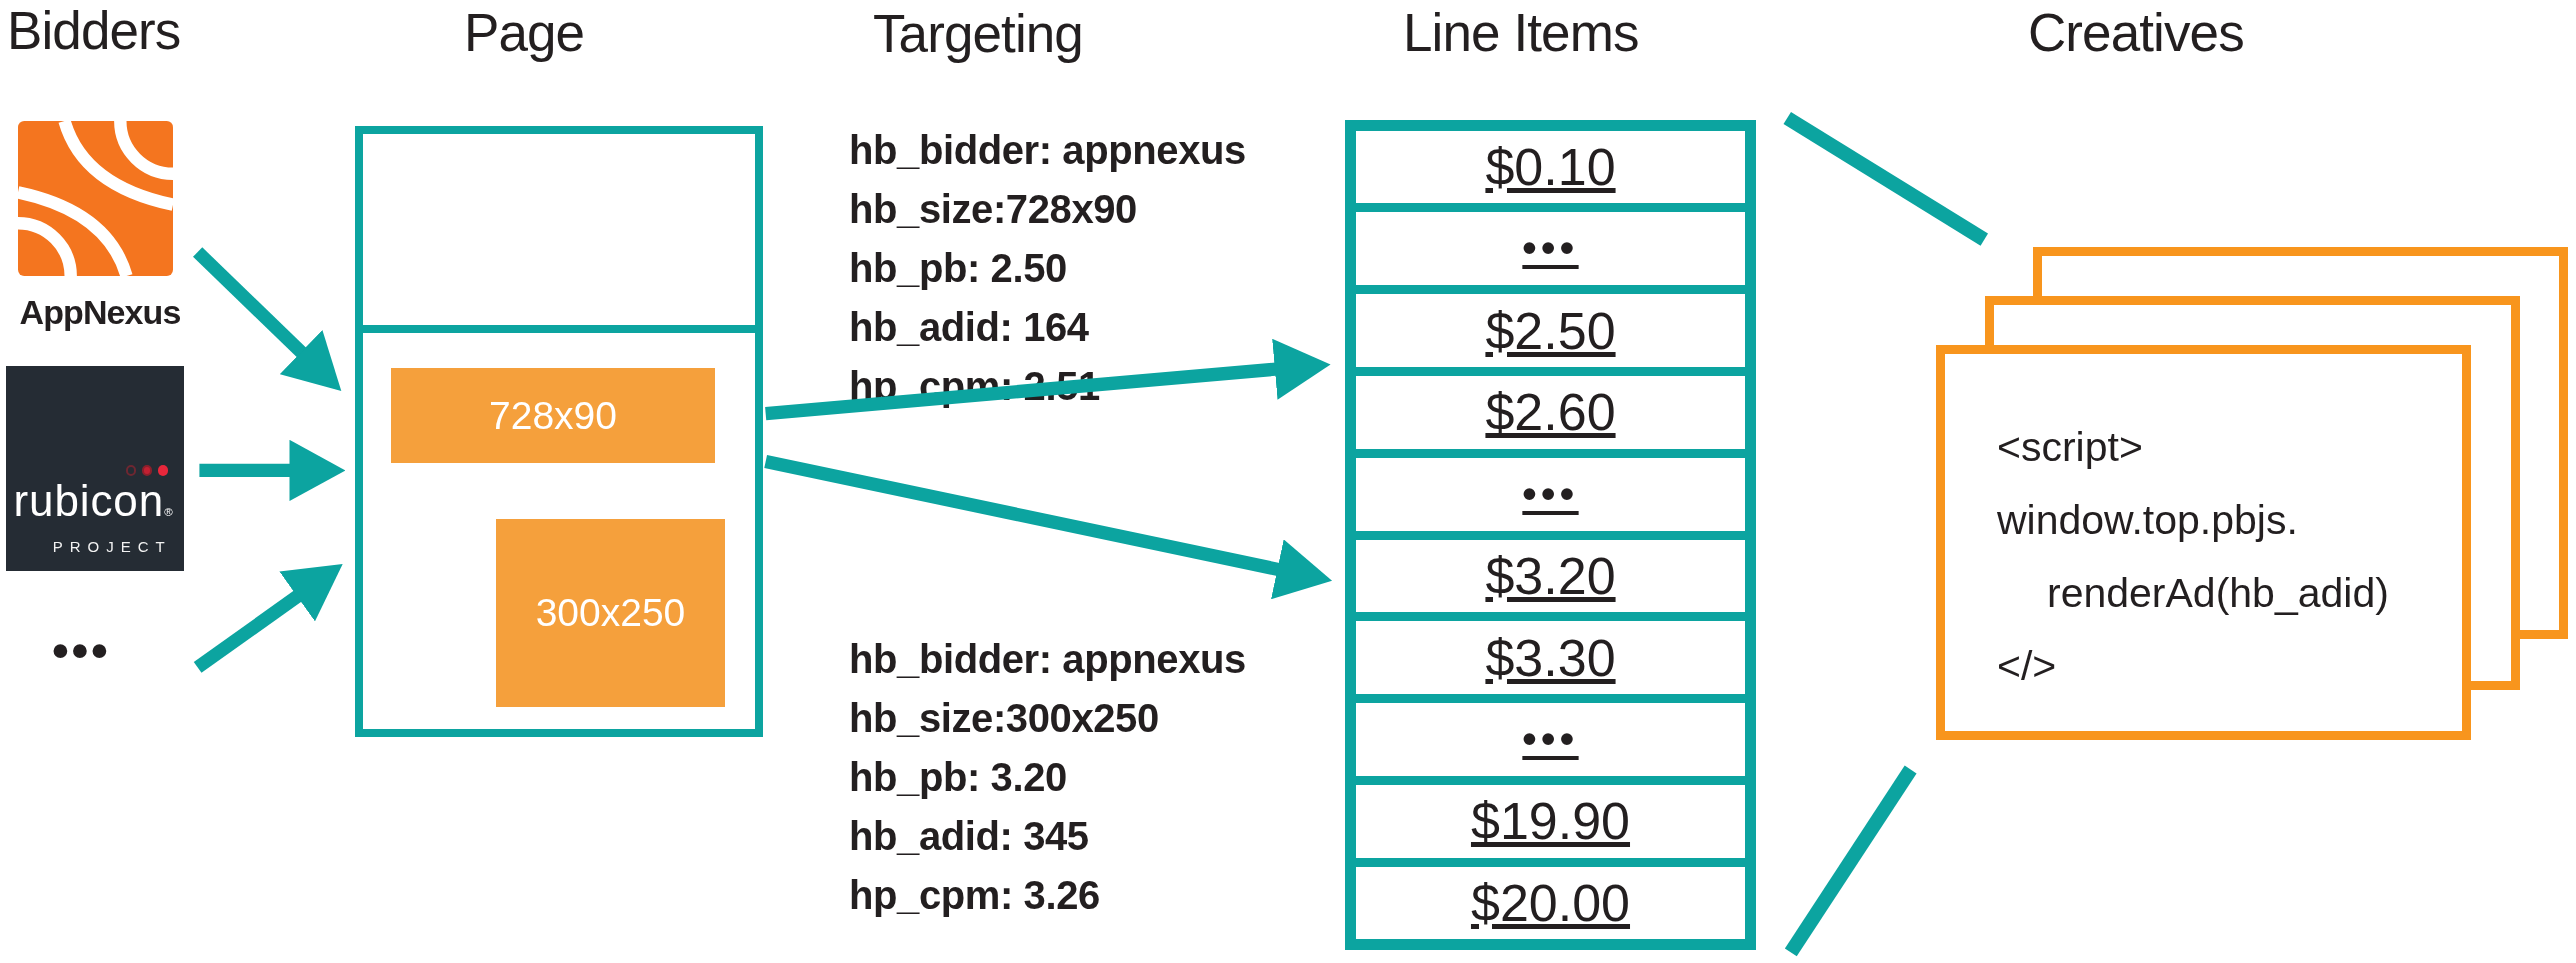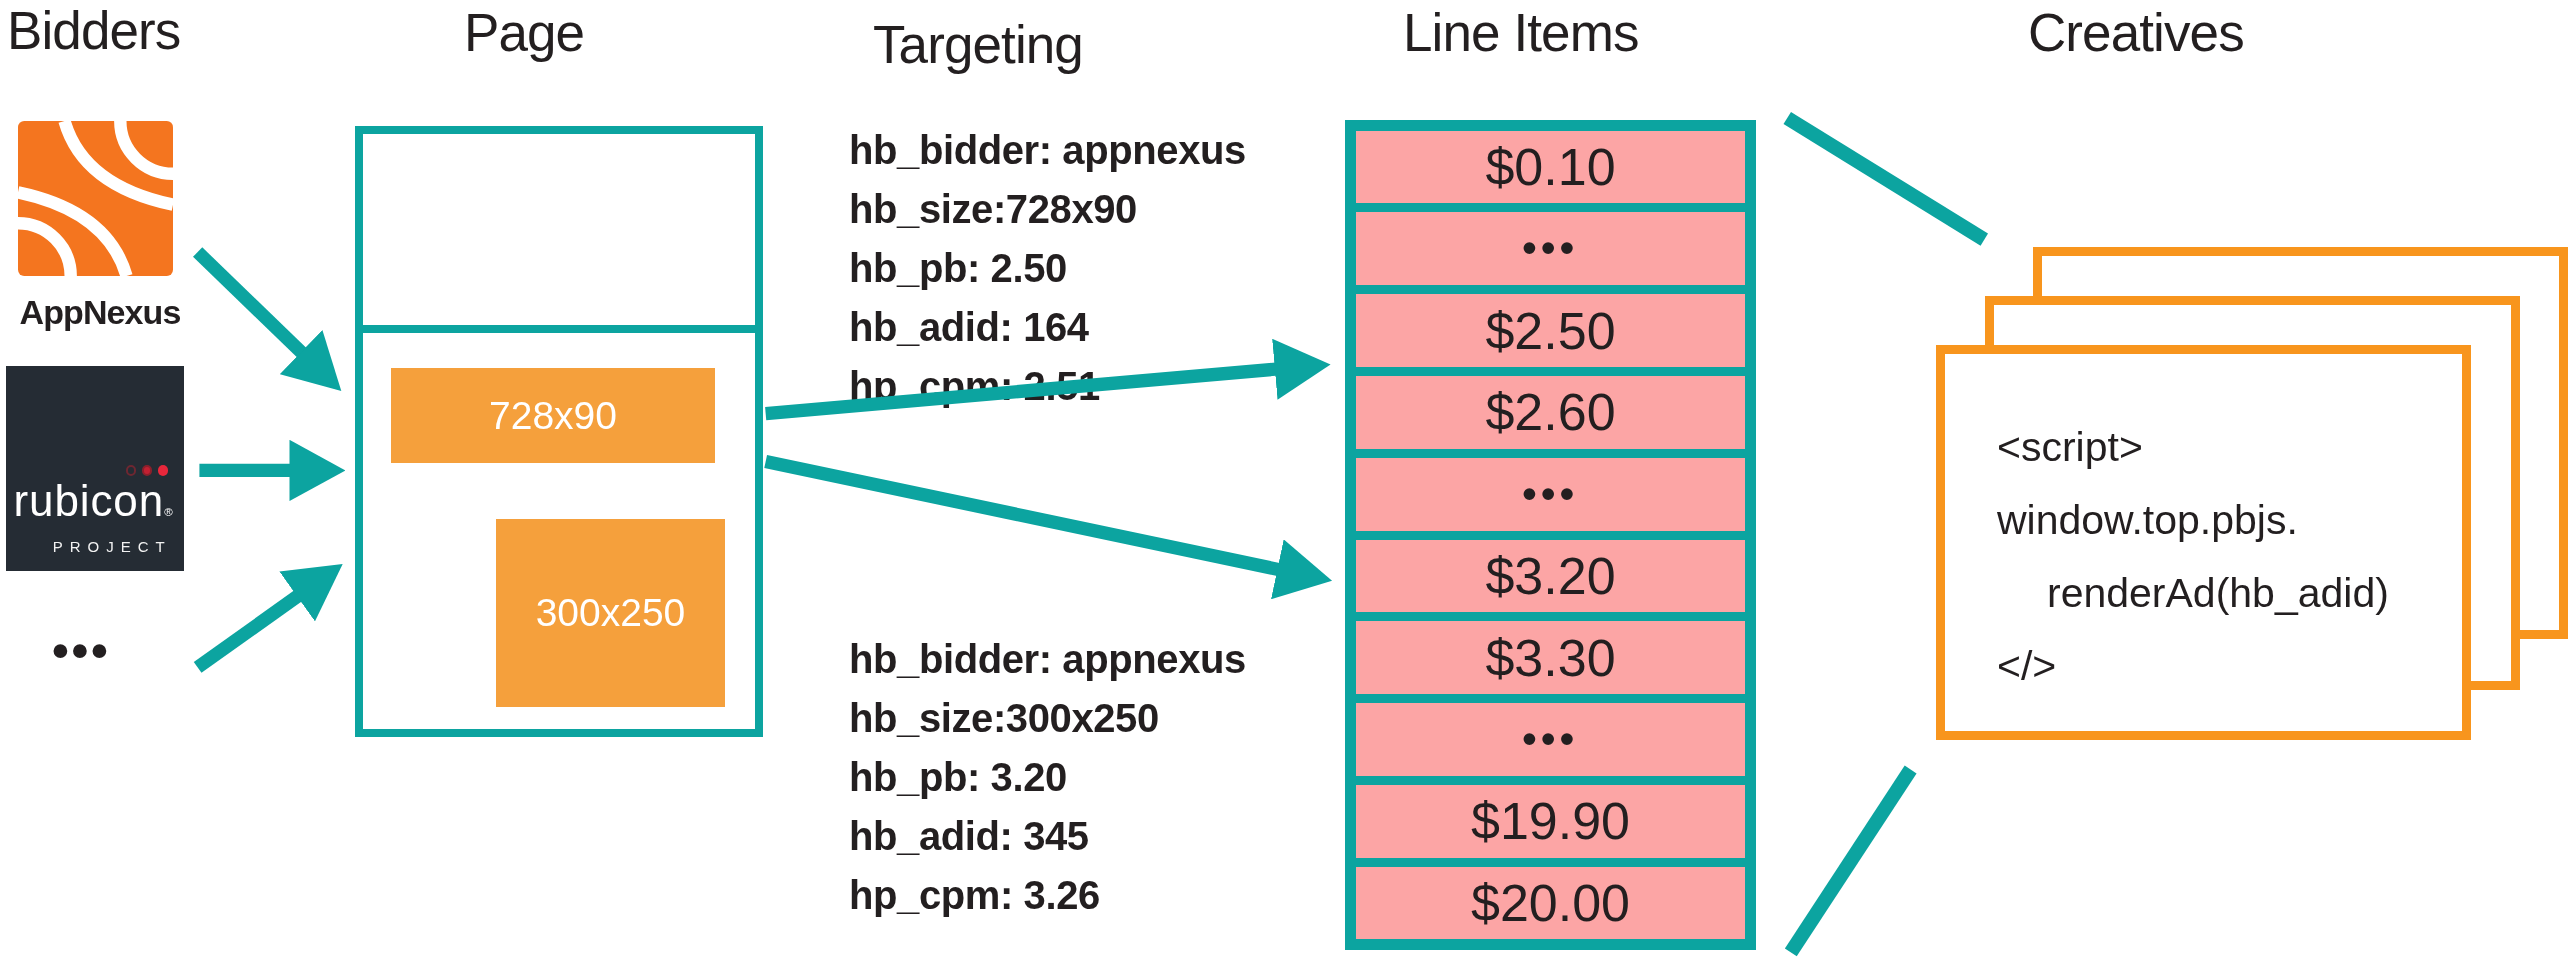--- a/index.html
+++ b/index.html
@@ -32,41 +32,41 @@
   .slot-728{left:391px;top:368px;width:324px;height:95px;}
   .slot-300{left:496px;top:519px;width:229px;height:188px;}
 
   
   .targeting-block{position:absolute;left:849px;font-size:40px;font-weight:700;letter-spacing:-0.4px;line-height:59px;white-space:nowrap;}
   .tb1{top:121px;} .tb2{top:630px;}
 
   
   .line-items{position:absolute;left:1345px;top:120px;width:411px;height:830px;background:#0CA4A0;
               box-sizing:border-box;padding:10.7px;display:flex;flex-direction:column;gap:9px;}
-  .li-row{flex:1;background:#fca5a5;display:flex;align-items:center;justify-content:center;
-          font-size:52px;font-weight:400;color:#231F20;}
+  .li-row{flex:1;background:#ffffff;display:flex;align-items:center;justify-content:center;
+          font-size:52px;font-weight:400;color:#231F20;text-decoration:underline;}
   .li-row.dots{font-size:41px;font-weight:700;letter-spacing:4.4px;}
 
   
   .creative-card{position:absolute;background:#ffffff;border:9.8px solid #F8951D;box-sizing:border-box;}
   .card-back{left:2033px;top:247px;width:535px;height:392px;z-index:1;}
   .card-middle{left:1985px;top:296px;width:535px;height:394px;z-index:2;}
   .card-front{left:1936px;top:345px;width:535px;height:395px;z-index:3;
               padding:57px 15px 0 52px;font-size:41px;line-height:73px;color:#231F20;}
   .code-line{white-space:nowrap;}
   .code-line.indent{padding-left:50px;}
 
   .connectors{position:absolute;left:0;top:0;width:2576px;height:963px;z-index:4;pointer-events:none;}
 </style>
 </head>
 <body>
 
 <div class="col-title" style="left:7px;top:0px;">Bidders</div>
 <div class="col-title" style="left:464px;top:1.8px;">Page</div>
-<div class="col-title" style="left:873px;top:14px;">Targeting</div>
+<div class="col-title" style="left:873px;top:3px;">Targeting</div>
 <div class="col-title" style="left:1403px;top:1.8px;">Line Items</div>
 <div class="col-title" style="left:2028px;top:1.8px;">Creatives</div>
 
 <svg class="appnexus-logo" viewBox="0 0 100 100">
   <rect x="0" y="0" width="100" height="100" rx="4" fill="#F4751F"></rect>
   <path d="M 30 0 C 38 28 62 46 100 54" stroke="#ffffff" stroke-width="8" fill="none"></path>
   <path d="M 0 46 C 38 54 62 72 70 100" stroke="#ffffff" stroke-width="8" fill="none"></path>
   <path d="M 66 0 A 34 34 0 0 0 100 34" stroke="#ffffff" stroke-width="8" fill="none"></path>
   <path d="M 0 66 A 34 34 0 0 1 34 100" stroke="#ffffff" stroke-width="8" fill="none"></path>
 </svg>

